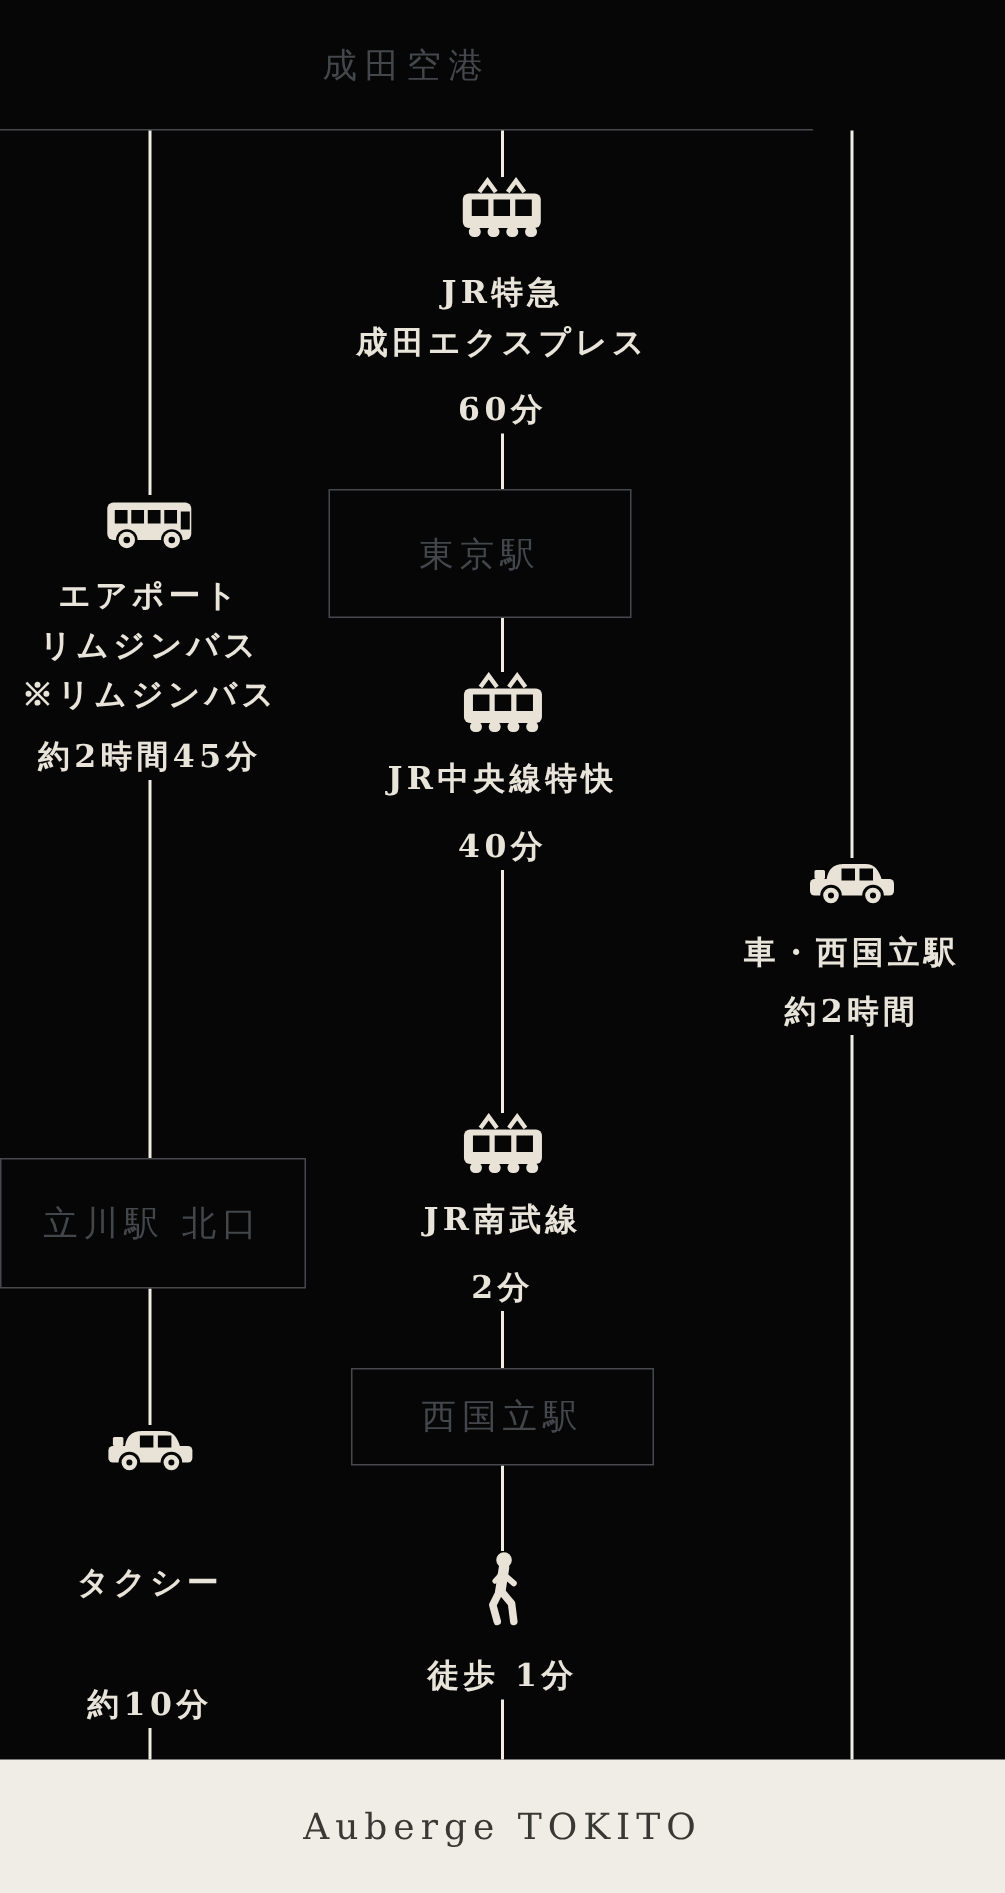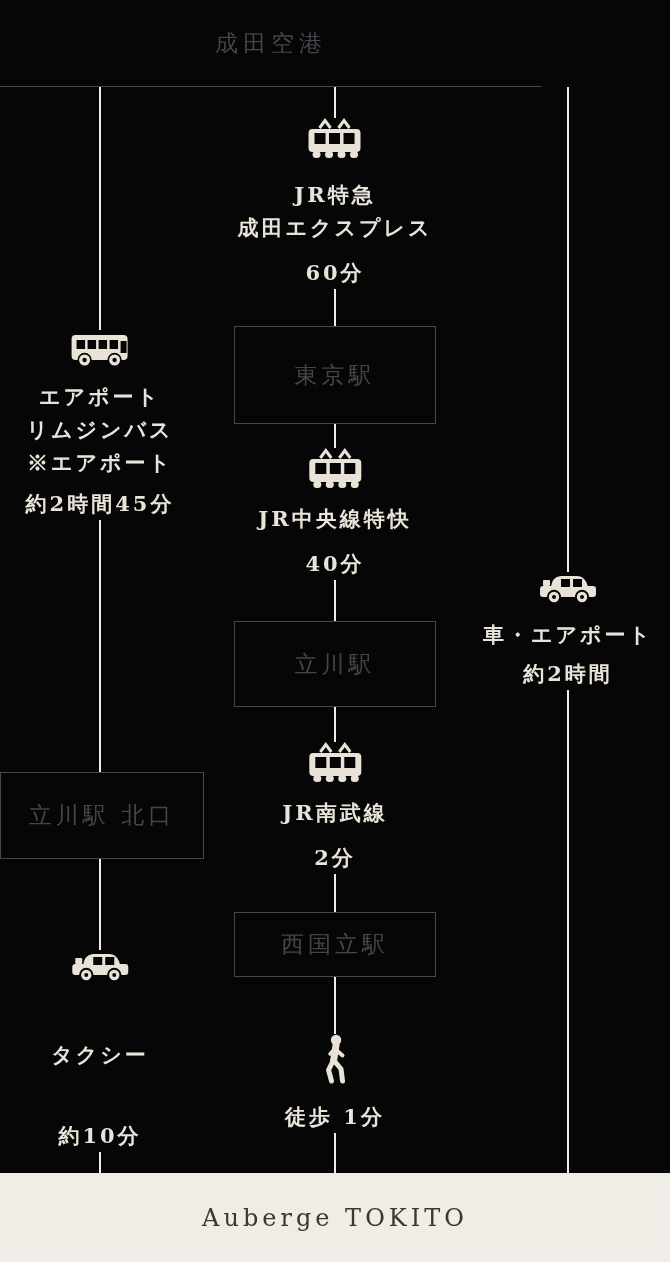--- a/index.html
+++ b/index.html
@@ -82,44 +82,41 @@
       <rect x="5" y="33" width="8" height="7" rx="3.5" fill="currentColor"></rect>
       <rect x="17.5" y="33" width="8" height="7" rx="3.5" fill="currentColor"></rect>
       <rect x="30" y="33" width="8" height="7" rx="3.5" fill="currentColor"></rect>
       <rect x="42.5" y="33" width="8" height="7" rx="3.5" fill="currentColor"></rect>
     </svg>
     <div class="route-text">JR特急</div>
     <div class="route-text">成田エクスプレス</div>
     <div class="route-text duration">60分</div>
   </div>
 
-  <div class="station-box" style="left:234px;top:326px;width:202px;height:98px;">
+  <div class="station-box" style="left:219px;top:326px;width:202px;height:86px;">
     <span>東京駅</span>
   </div>
 
   <div class="seg" style="left:335px;top:448px;">
     <svg class="icon" width="54" height="40" viewBox="0 0 54 40" style="margin-bottom:14px;">
       <path d="M12 10 L17.5 2.5 L23 10" fill="none" stroke="currentColor" stroke-width="3"></path>
       <path d="M31 10 L36.5 2.5 L42 10" fill="none" stroke="currentColor" stroke-width="3"></path>
       <rect x="1" y="11" width="52" height="23" rx="4" fill="currentColor"></rect>
       <rect x="7" y="15" width="11" height="11" fill="#060606"></rect>
       <rect x="21.5" y="15" width="11" height="11" fill="#060606"></rect>
       <rect x="36" y="15" width="11" height="11" fill="#060606"></rect>
       <rect x="5" y="33" width="8" height="7" rx="3.5" fill="currentColor"></rect>
       <rect x="17.5" y="33" width="8" height="7" rx="3.5" fill="currentColor"></rect>
       <rect x="30" y="33" width="8" height="7" rx="3.5" fill="currentColor"></rect>
       <rect x="42.5" y="33" width="8" height="7" rx="3.5" fill="currentColor"></rect>
     </svg>
     <div class="route-text">JR中央線特快</div>
     <div class="route-text duration">40分</div>
   </div>
 
-  <div class="station-box" style="left:234px;top:621px;width:202px;height:86px;">
-    <span>立川駅</span>
-  </div>
 
   <div class="seg" style="left:335px;top:742px;">
     <svg class="icon" width="54" height="40" viewBox="0 0 54 40" style="margin-bottom:14px;">
       <path d="M12 10 L17.5 2.5 L23 10" fill="none" stroke="currentColor" stroke-width="3"></path>
       <path d="M31 10 L36.5 2.5 L42 10" fill="none" stroke="currentColor" stroke-width="3"></path>
       <rect x="1" y="11" width="52" height="23" rx="4" fill="currentColor"></rect>
       <rect x="7" y="15" width="11" height="11" fill="#060606"></rect>
       <rect x="21.5" y="15" width="11" height="11" fill="#060606"></rect>
       <rect x="36" y="15" width="11" height="11" fill="#060606"></rect>
       <rect x="5" y="33" width="8" height="7" rx="3.5" fill="currentColor"></rect>
@@ -157,21 +154,21 @@
       <rect x="50" y="11" width="6" height="12" fill="#060606"></rect>
       <circle cx="14" cy="30" r="7.2" fill="#060606"></circle>
       <circle cx="14" cy="30" r="5.5" fill="currentColor"></circle>
       <circle cx="14" cy="30" r="2.2" fill="#060606"></circle>
       <circle cx="44" cy="30" r="7.2" fill="#060606"></circle>
       <circle cx="44" cy="30" r="5.5" fill="currentColor"></circle>
       <circle cx="44" cy="30" r="2.2" fill="#060606"></circle>
     </svg>
     <div class="route-text">エアポート</div>
     <div class="route-text">リムジンバス</div>
-    <div class="route-text">※エアポート</div>
+    <div class="route-text">※リムジンバス</div>
     <div class="route-text" style="margin-top:8px;">約2時間45分</div>
   </div>
 
   <div class="station-box" style="left:0px;top:772px;width:204px;height:87px;text-align:center;">
     <span>立川駅 北口</span>
   </div>
 
   <div class="seg" style="left:100px;top:950px;gap:40px;">
     <svg class="icon" width="58" height="34" viewBox="0 0 58 34" style="margin-bottom:14px;">
       <rect x="4" y="8" width="7" height="6" rx="1" fill="currentColor"></rect>
@@ -197,21 +194,21 @@
       <rect x="1" y="14" width="56" height="11" rx="3" fill="currentColor"></rect>
       <rect x="22" y="7" width="9" height="8" fill="#060606"></rect>
       <rect x="34" y="7" width="9" height="8" fill="#060606"></rect>
       <circle cx="15" cy="25" r="7.2" fill="#060606"></circle>
       <circle cx="15" cy="25" r="5.2" fill="currentColor"></circle>
       <circle cx="15" cy="25" r="2" fill="#060606"></circle>
       <circle cx="43" cy="25" r="7.2" fill="#060606"></circle>
       <circle cx="43" cy="25" r="5.2" fill="currentColor"></circle>
       <circle cx="43" cy="25" r="2" fill="#060606"></circle>
     </svg>
-    <div class="route-text">車・エアポート</div>
+    <div class="route-text">車・西国立駅</div>
     <div class="route-text" style="margin-top:6px;">約2時間</div>
   </div>
 
   <div class="footer-bar">
     <span>Auberge TOKITO</span>
   </div>
 
 </div>
 
 </body></html>

